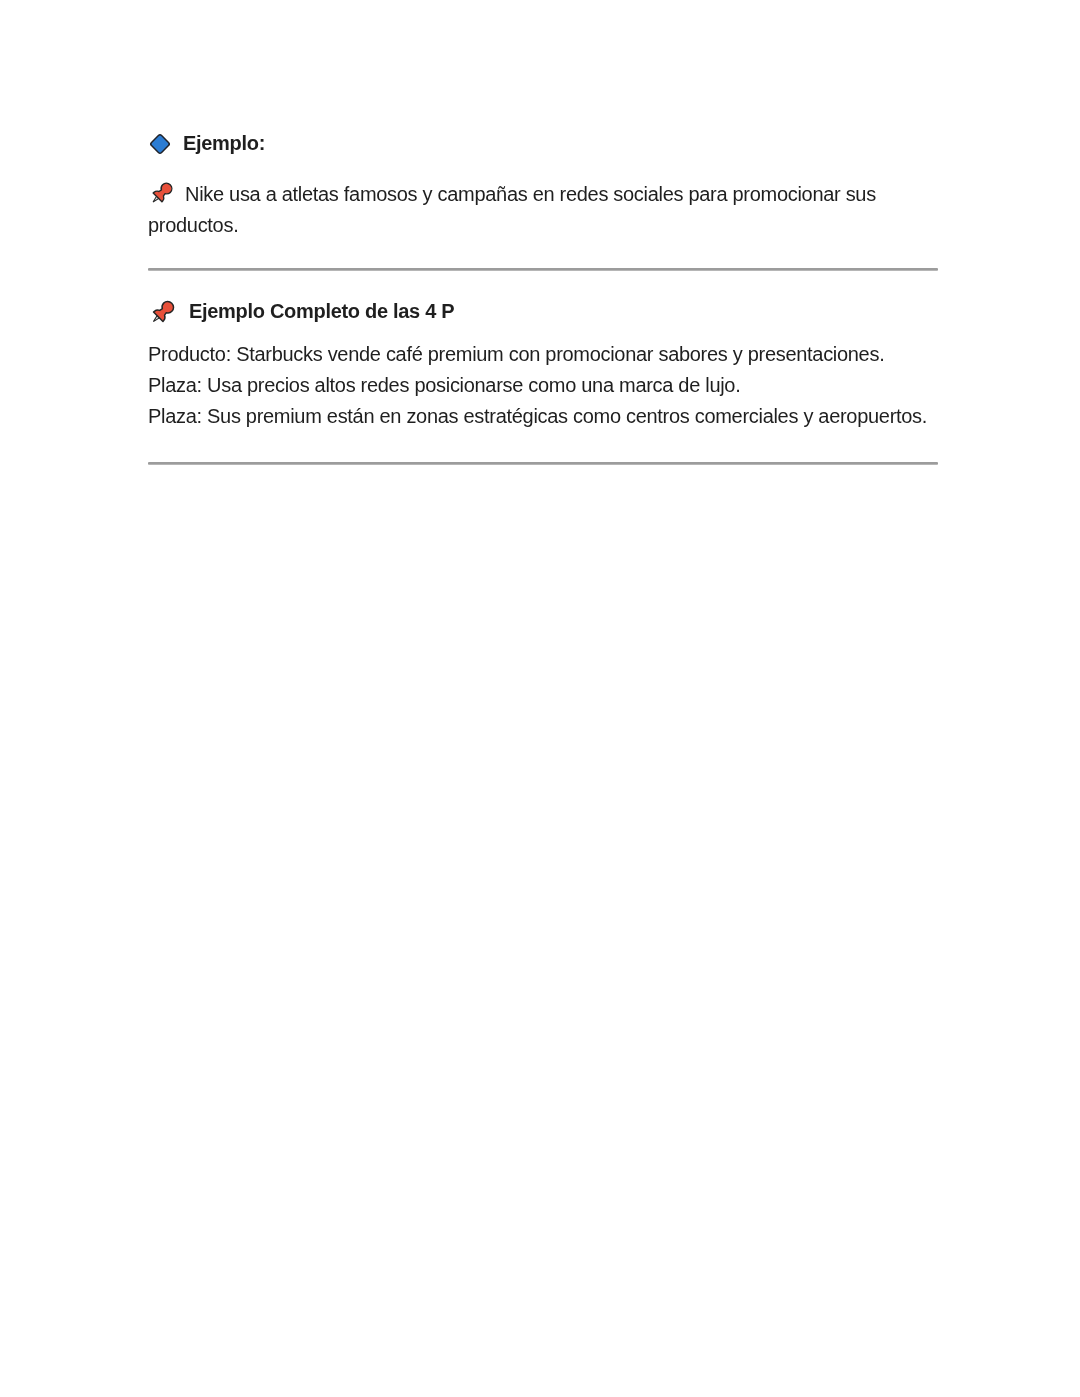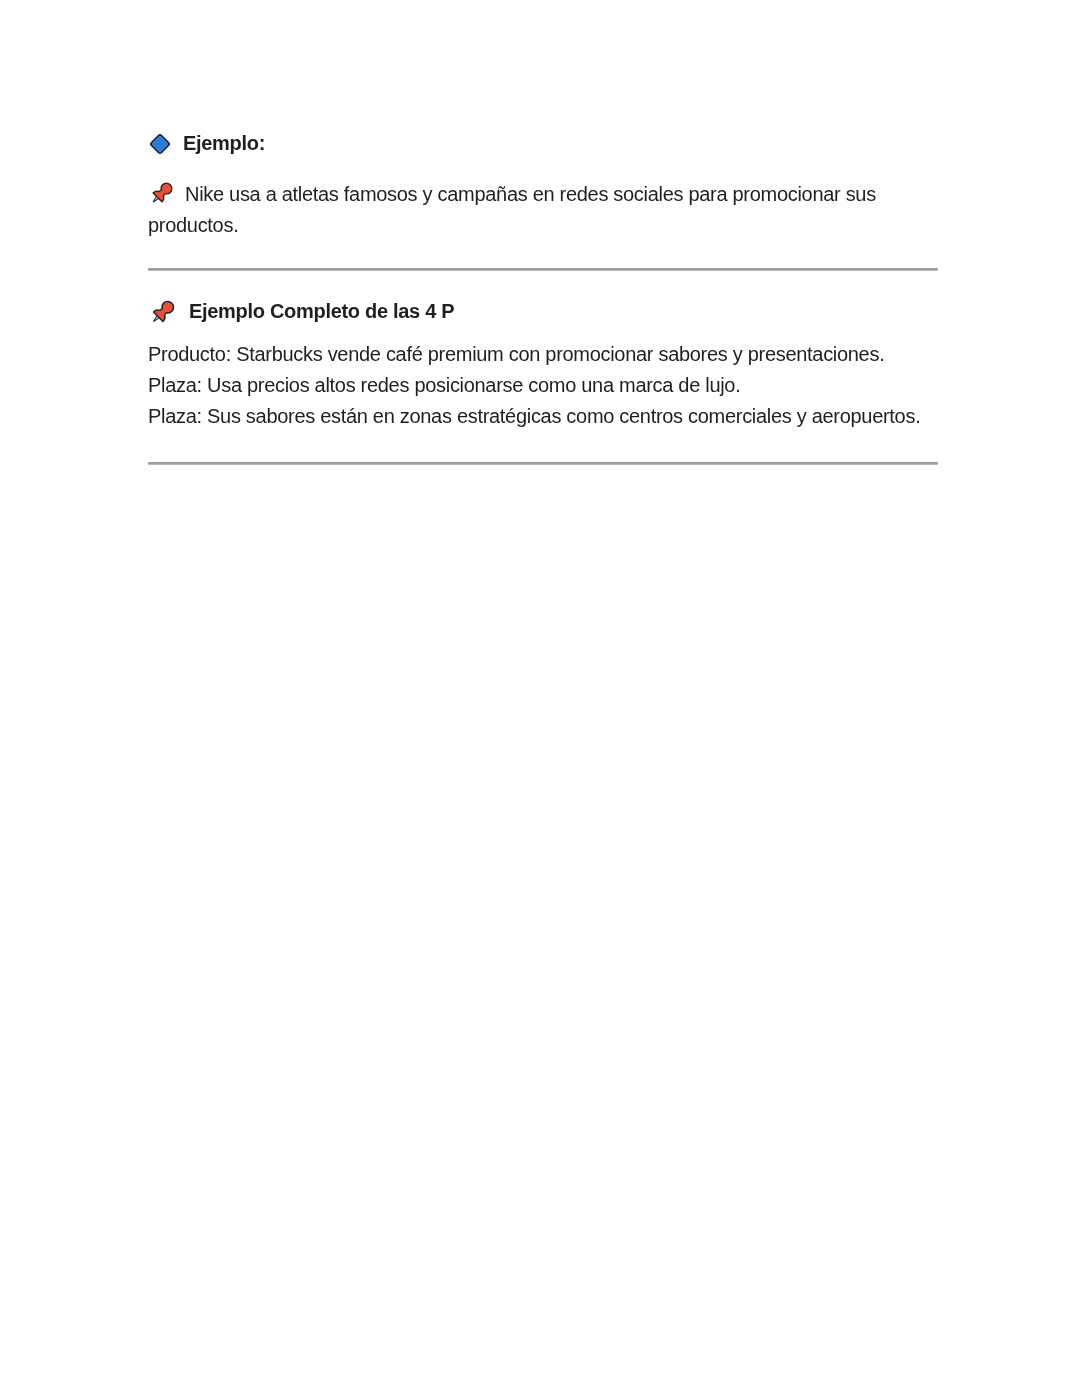--- a/index.html
+++ b/index.html
@@ -84,19 +84,19 @@
             <path d="M16 2.8 c3.5 0 6.2 2.6 6.2 6 c0 2.3 -1.3 4.2 -3.2 5.2 l0.6 3.2 c1.9 0.9 3.2 2.6 3.4 4.8 l0.1 1.2 h-14.2 l0.1 -1.2 c0.2 -2.2 1.5 -3.9 3.4 -4.8 l0.6 -3.2 c-1.9 -1 -3.2 -2.9 -3.2 -5.2 c0 -3.4 2.7 -6 6.2 -6 Z" fill="#e8503a" stroke="#262626" stroke-width="1.6" stroke-linejoin="round"></path>
           </g>
         </svg>
       </span>
       <span>Ejemplo Completo de las 4 P</span>
     </div>
 
     <div class="four-p">
       <div class="entry"><span class="label">Producto</span><span>: Starbucks vende café premium con promocionar sabores y presentaciones.</span></div>
       <div class="entry"><span class="label">Plaza</span><span>: Usa precios altos redes posicionarse como una marca de lujo.</span></div>
-      <div class="entry"><span class="label">Plaza</span><span>: Sus sabores están en zonas estratégicas como centros comerciales y aeropuertos.</span></div>
+      <div class="entry"><span class="label">Plaza</span><span>: Sus premium están en zonas estratégicas como centros comerciales y aeropuertos.</span></div>
     </div>
 
     <div class="divider second"></div>
 
   </div>
 </div>
 
 </body></html>

